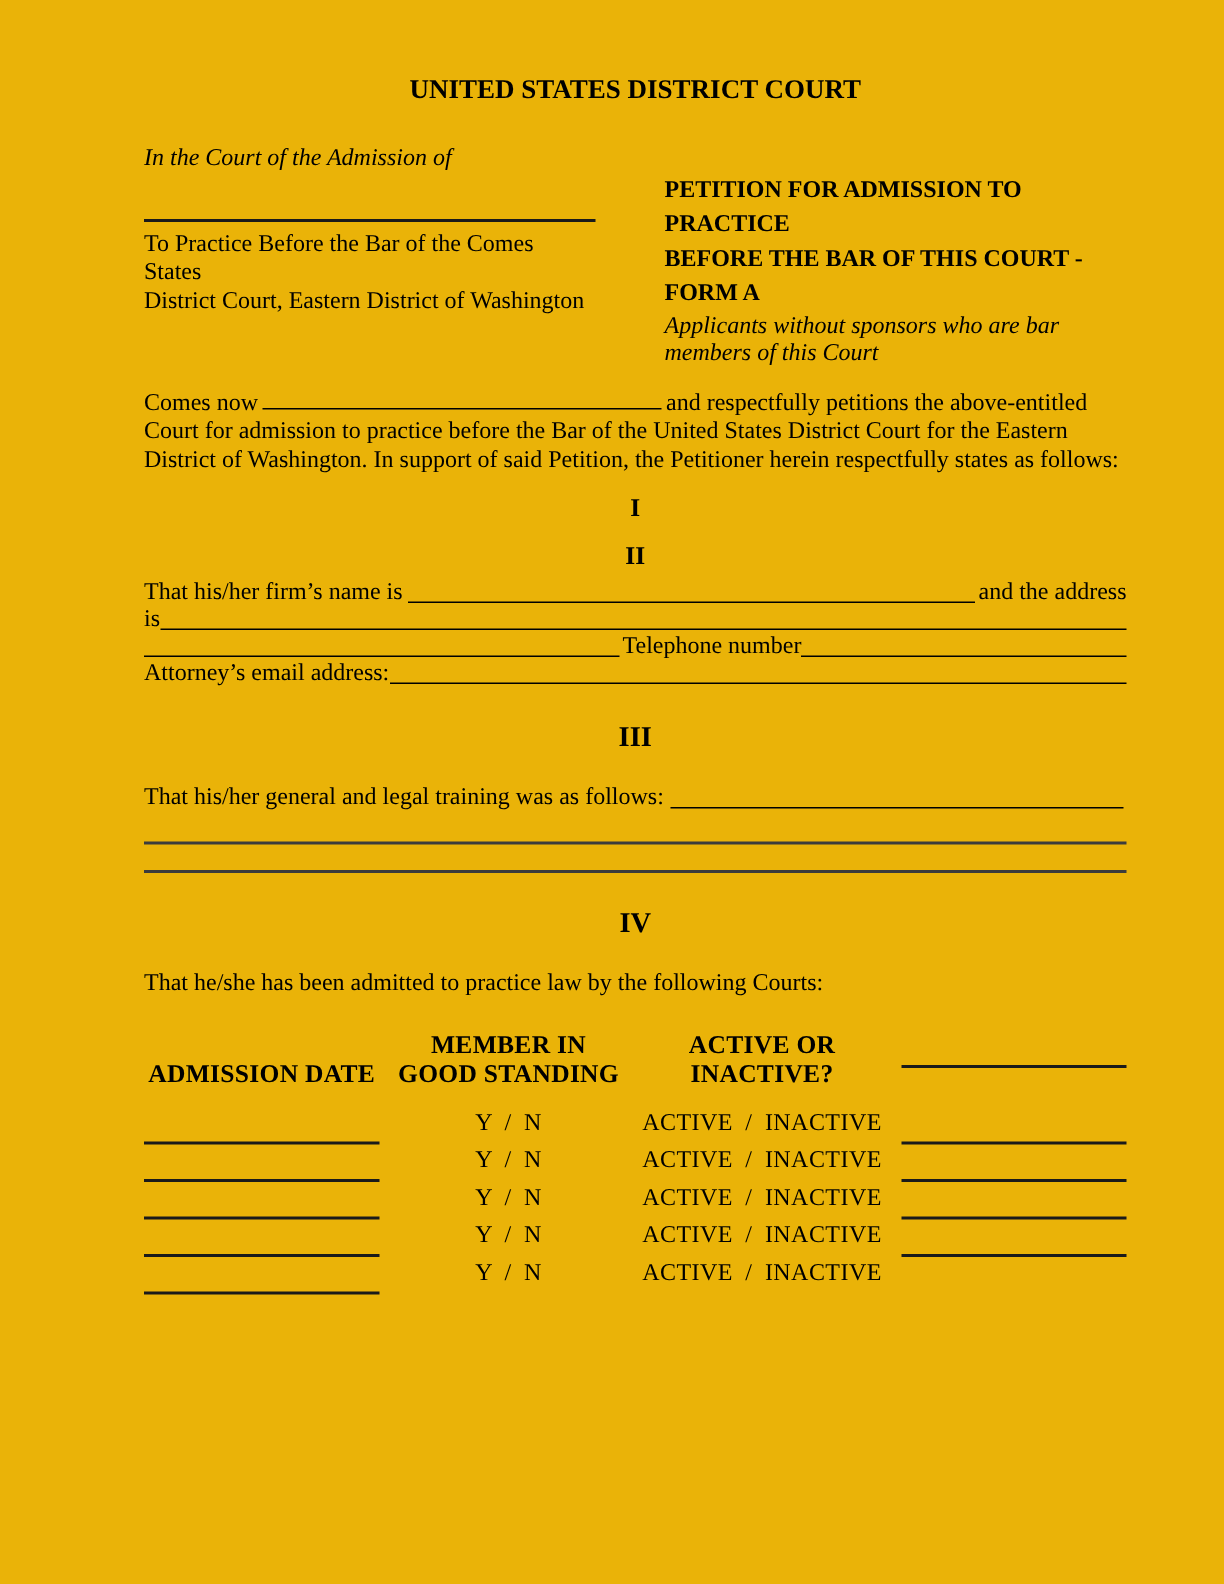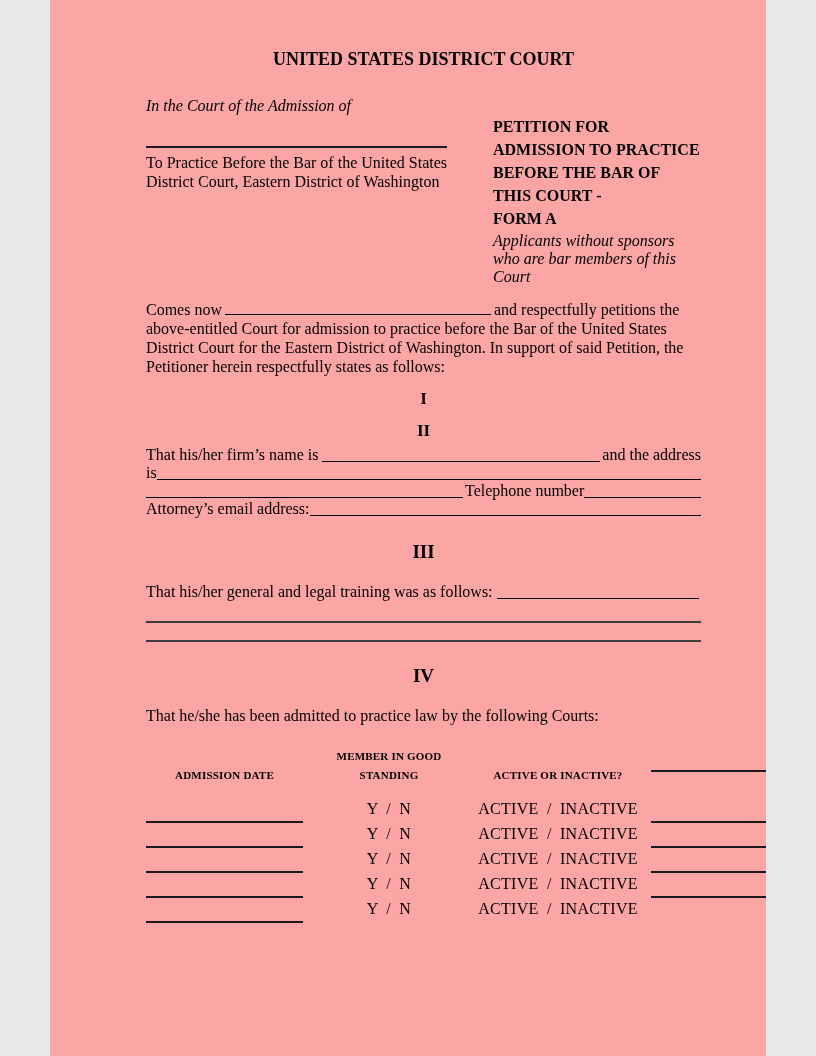--- a/index.html
+++ b/index.html
@@ -1,21 +1,21 @@
 <!DOCTYPE html>
 <html><head>
 <meta charset="utf-8">
 <style>
   * { margin: 0; padding: 0; box-sizing: border-box; }
   html, body { background: #e8e8e8; }
   .page {
-    width: 716px;
+    width: 816px;
     height: 1056px;
     margin: 0 auto;
-    background: #fca5a5;
+    background: #eab308;
     color: #000000;
     font-family: "Liberation Serif", "DejaVu Serif", serif;
     font-size: 16px;
     line-height: 19px;
     padding: 48px 65px 0 96px;
     overflow: hidden;
   }
 
   
   .court-header { text-align: center; font-weight: bold; font-size: 18px; line-height: 22px; }
@@ -52,21 +52,21 @@
   .row2 { line-height: 18px; }
 
   .ruled-line { border-bottom: 2px solid #3c3c3c; height: 0; margin-top: 16px; cursor: text; }
   .ruled-line + .ruled-line { margin-top: 17px; }
   .after-training { margin-top: 20px; }
   .admitted-line { margin-top: 16px; }
 
   
   .courts-table { display: grid; grid-template-columns: 157px 152px 166px 150px; column-gap: 10px; margin-top: 22px; }
   .ct-header {
-    font-weight: bold; font-size: 11px; letter-spacing: 0.2px;
+    font-weight: bold; font-size: 17px; letter-spacing: 0.2px;
     text-align: center; padding-bottom: 13px; align-self: end;
   }
   .ct-blank-cell { height: 25px; border-bottom: 2px solid #1a1a1a; cursor: text; }
   .ct-option-cell {
     height: 25px; display: flex; align-items: flex-end; justify-content: center;
     padding-bottom: 5px; font-size: 16px; word-spacing: 4px; letter-spacing: 0.3px;
     cursor: pointer;
   }
 </style>
 </head>
@@ -75,21 +75,21 @@
 <div class="page">
 
   <header class="court-header">
     <div>UNITED STATES DISTRICT COURT</div>
   </header>
 
   <section class="caption">
     <div class="caption-left">
       <div class="matter-line">In the Court of the Admission of</div>
       <span class="caption-name-blank"></span>
-      <div>To Practice Before the Bar of the United States</div>
+      <div>To Practice Before the Bar of the Comes States</div>
       <div>District Court, Eastern District of Washington</div>
     </div>
     <div class="caption-right">
       <div class="petition-title-line">PETITION FOR ADMISSION TO PRACTICE</div>
       <div class="petition-title-line">BEFORE THE BAR OF THIS COURT -</div>
       <div class="petition-title-line">FORM A</div>
       <div class="petition-subtitle">Applicants without sponsors who are bar members of this Court</div>
     </div>
   </section>
 

